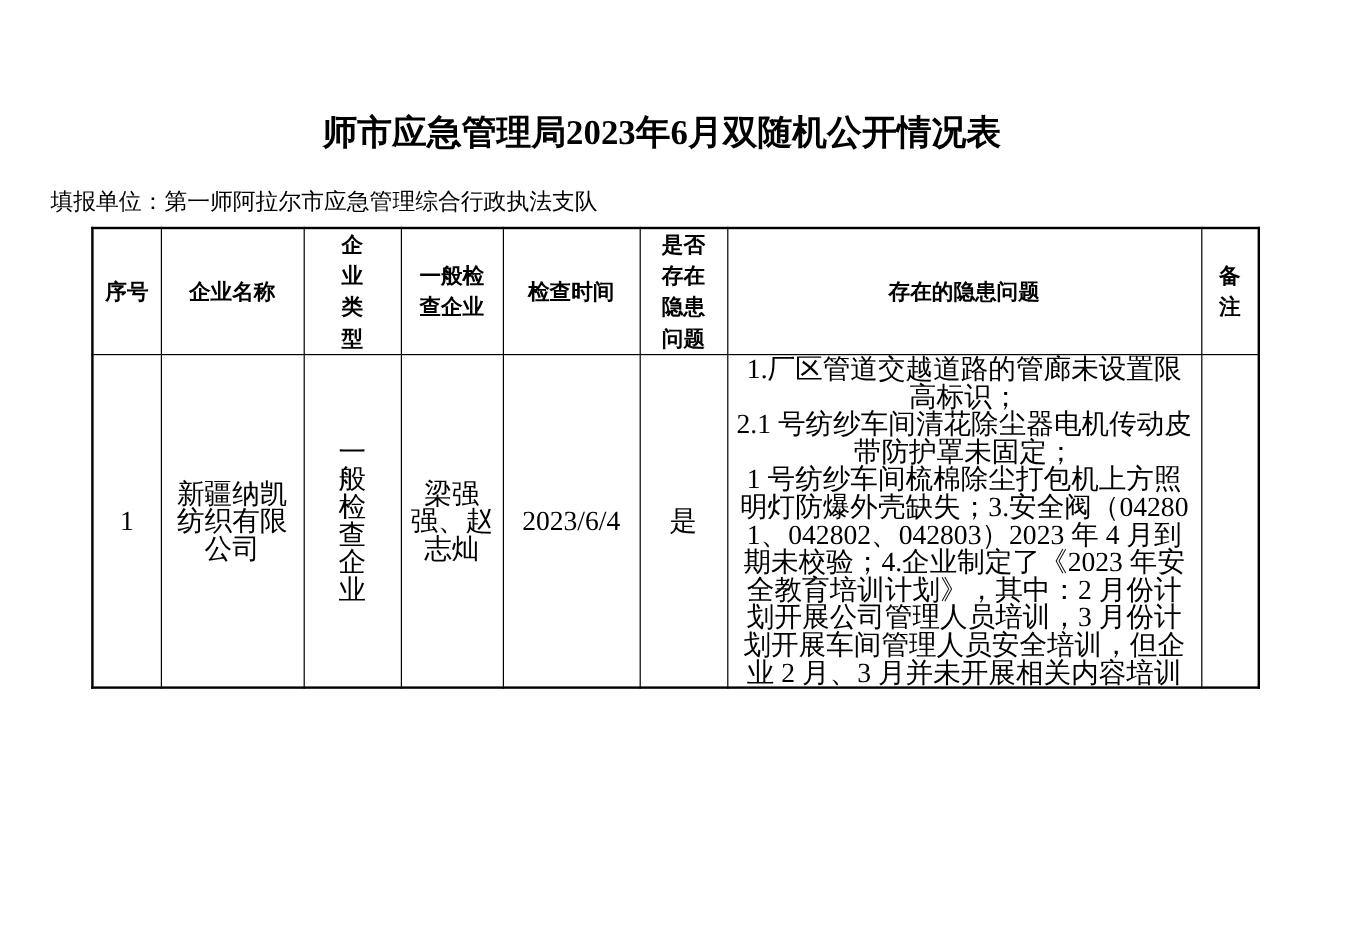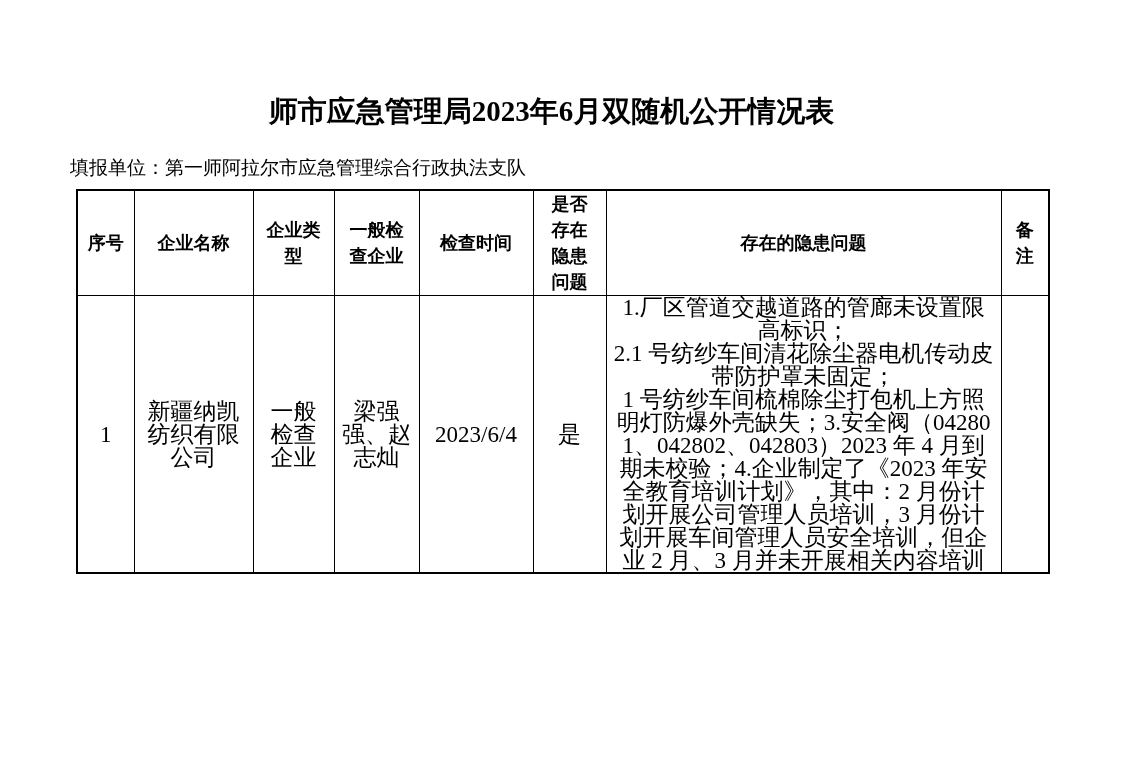--- a/index.html
+++ b/index.html
@@ -22,24 +22,24 @@
   .doc-title {
     padding-top: 92px;
     width: 1103px;
     text-align: center;
     font-size: 29px;
     font-weight: bold;
     line-height: 38px;
     font-family: "Liberation Serif", "DejaVu Serif", serif;
   }
   .reporting-unit {
-    margin: 26px 0 0 70px;
+    margin: 26px 0 0 42px;
     font-size: 19px;
     line-height: 26px;
-    font-family: Liberation Mono, monospace;
+    font-family: Liberation Sans, sans-serif;
   }
   table.inspection-table {
     margin: 7px 0 0 76px;
     border-collapse: collapse;
     table-layout: fixed;
     width: 974px;
     border: 2px solid #000000;
   }
   table.inspection-table th,
   table.inspection-table td {
@@ -60,21 +60,21 @@
     font-size: 23px;
     line-height: 23px;
     text-align: center;
     vertical-align: middle;
     padding: 0 6px;
   }
   tr.header-row  { height: 88px; }
   tr.data-row    { height: 252px; }
 
   
-  .col-type-pad      { padding: 0 7px !important; margin-left: 28px; }
+  .col-type-pad      { padding: 0 25px !important; margin-left: 28px; }
   .col-inspector-pad { padding: 0 7px !important; }
   .col-hasissue-pad  { padding: 0 17px !important; }
   .col-remark-pad    { padding: 16px 7px !important; }
 
   td.cell-left {
     text-align: left;
   }
   td.cell-issues {
     text-align: left;
     vertical-align: middle;

